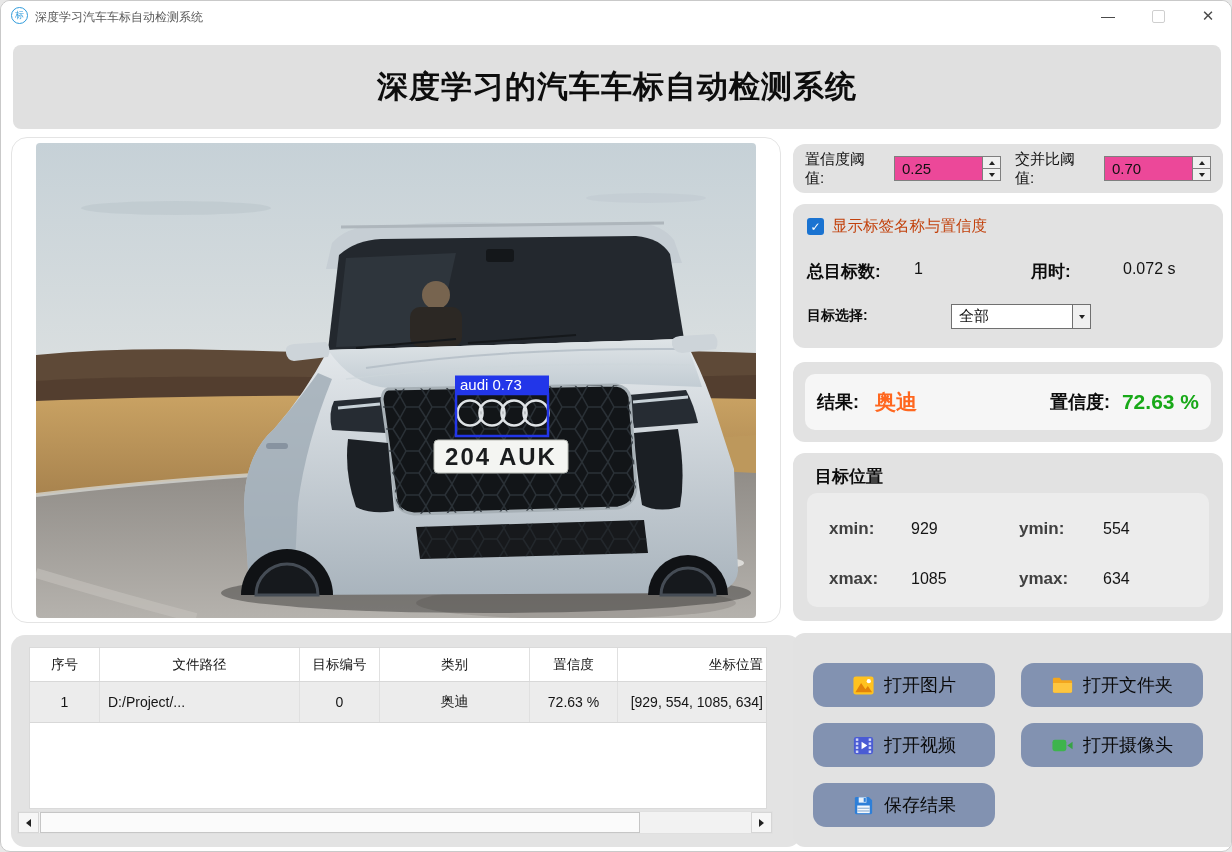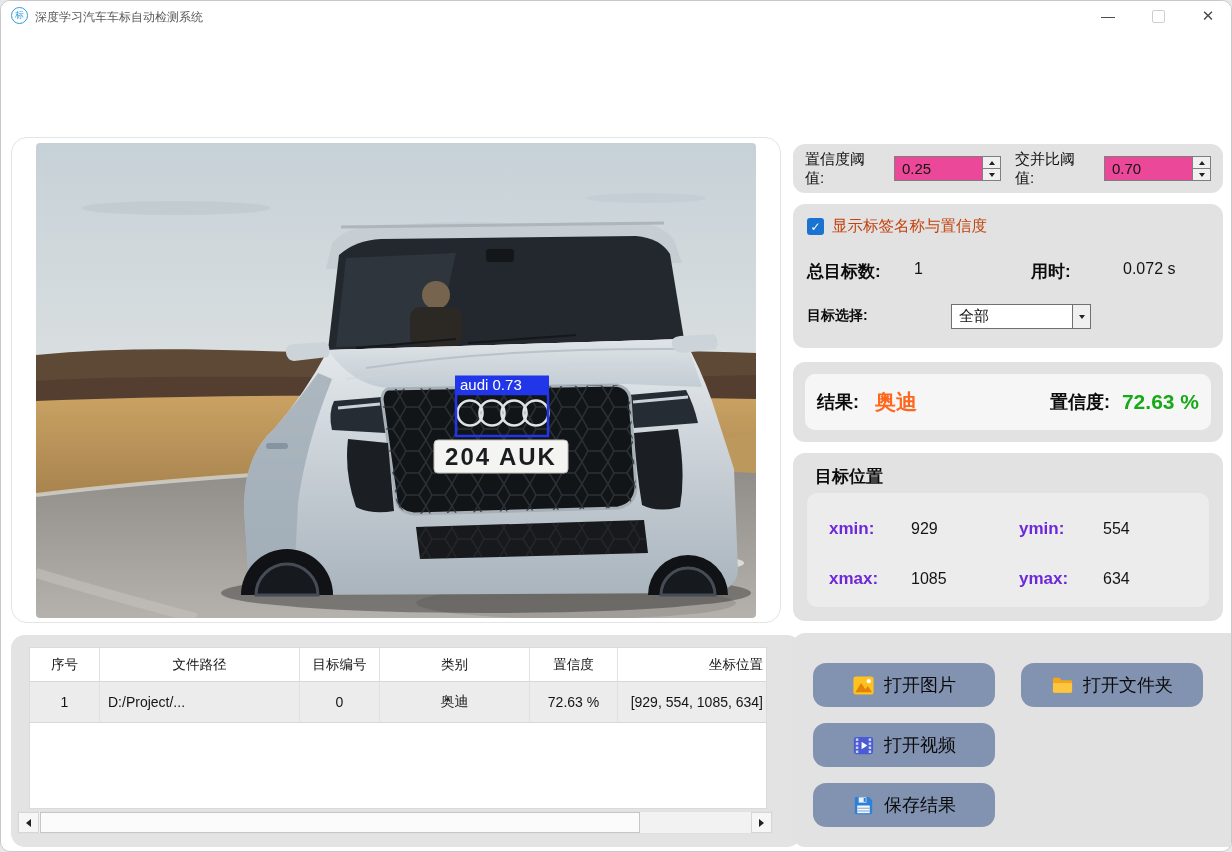--- a/index.html
+++ b/index.html
@@ -90,21 +90,21 @@
   .result-inner{position:absolute;left:12px;top:12px;width:406px;height:56px;background:#f6f6f6;
     border-radius:10px;display:flex;align-items:center;padding:0 12px;box-sizing:border-box;}
   .res-label{font-size:18px;font-weight:bold;color:#0c0c0c;}
   .res-value{font-size:21px;font-weight:bold;color:#ff671f;margin-left:16px;}
   .conf-label{font-size:18px;font-weight:bold;color:#0c0c0c;margin-left:auto;}
   .conf-value{font-size:21px;font-weight:bold;color:#18a918;margin-left:12px;}
 
   .card-position{left:792px;top:452px;width:430px;height:168px;}
   .pos-title{position:absolute;left:22px;top:12px;font-size:17px;font-weight:bold;color:#0c0c0c;}
   .pos-inner{position:absolute;left:14px;top:40px;width:402px;height:114px;background:#ececec;border-radius:10px;}
-  .pos-inner .b{position:absolute;font-size:17px;font-weight:bold;color:#6d28d9;}
+  .pos-inner .b{position:absolute;font-size:17px;font-weight:bold;color:#404040;}
   .pos-inner .v{position:absolute;font-size:16px;color:#141414;}
 
   .card-actions{left:792px;top:632px;width:477px;height:214px;}
   .abtn{position:absolute;width:182px;height:44px;border-radius:13px;background:#8292b1;border:none;
     display:flex;align-items:center;justify-content:center;gap:9px;font-size:18px;color:#0a0a0a;
     cursor:pointer;font-family:inherit;}
   .abtn svg{width:23px;height:23px;flex:none;}
   .r0{top:30px;} .r1{top:90px;} .r2{top:150px;}
   .colA{left:20px;} .colB{left:228px;}
 </style>
@@ -116,20 +116,21 @@
   <div class="titlebar">
     <div class="app-icon">标</div>
     <div class="app-title">深度学习汽车车标自动检测系统</div>
     <div class="winbtn min">—</div>
     <div class="winbtn max">
       <div class="maxglyph"></div>
     </div>
     <div class="winbtn close">✕</div>
   </div>
 
+  <div class="banner">深度学习的汽车车标自动检测系统</div>
 
   <div class="card viewer-card">
     <div class="photo">
       <svg viewBox="0 0 720 475" width="720" height="475" xmlns="http://www.w3.org/2000/svg">
         <defs>
           <linearGradient id="skyg" x1="0" y1="0" x2="0" y2="1">
             <stop offset="0" stop-color="#c6d1d7"></stop>
               <stop offset="1" stop-color="#dadfe0"></stop>
           </linearGradient>
           <linearGradient id="grassg" x1="0" y1="0" x2="0" y2="1">
@@ -355,20 +356,27 @@
             <rect x="4" y="17.2" width="2.6" height="2.6"></rect>
           <rect x="17.4" y="4.6" width="2.6" height="2.6"></rect>
             <rect x="17.4" y="8.8" width="2.6" height="2.6"></rect>
           <rect x="17.4" y="13" width="2.6" height="2.6"></rect>
             <rect x="17.4" y="17.2" width="2.6" height="2.6"></rect>
         </g>
         <path d="M10 8 L16 12 L10 16 Z" fill="#fff"></path>
       </svg>
       <span>打开视频</span>
     </button>
+    <button class="abtn r1 colB">
+      <svg viewBox="0 0 24 24">
+        <rect x="1.5" y="6" width="14.5" height="12" rx="2.5" fill="#3eb44d"></rect>
+        <path d="M17 12 L22.5 8 L22.5 16 Z" fill="#36a344"></path>
+      </svg>
+      <span>打开摄像头</span>
+    </button>
     <button class="abtn r2 colA">
       <svg viewBox="0 0 24 24">
         <path d="M3 4.5 Q3 3 4.5 3 L17.5 3 L21 6.5 L21 19.5 Q21 21 19.5 21 L4.5 21 Q3 21 3 19.5 Z" fill="#2e7fd8"></path>
         <rect x="7" y="3.5" width="8" height="5.5" fill="#eaf2fb"></rect>
         <rect x="12.2" y="4.2" width="2.2" height="4" fill="#2e7fd8"></rect>
         <rect x="5.5" y="12" width="13" height="8" fill="#f4f8fd"></rect>
         <rect x="5.5" y="14.2" width="13" height="1.4" fill="#9db9d8"></rect>
         <rect x="5.5" y="17" width="13" height="1.4" fill="#9db9d8"></rect>
       </svg>
       <span>保存结果</span>

